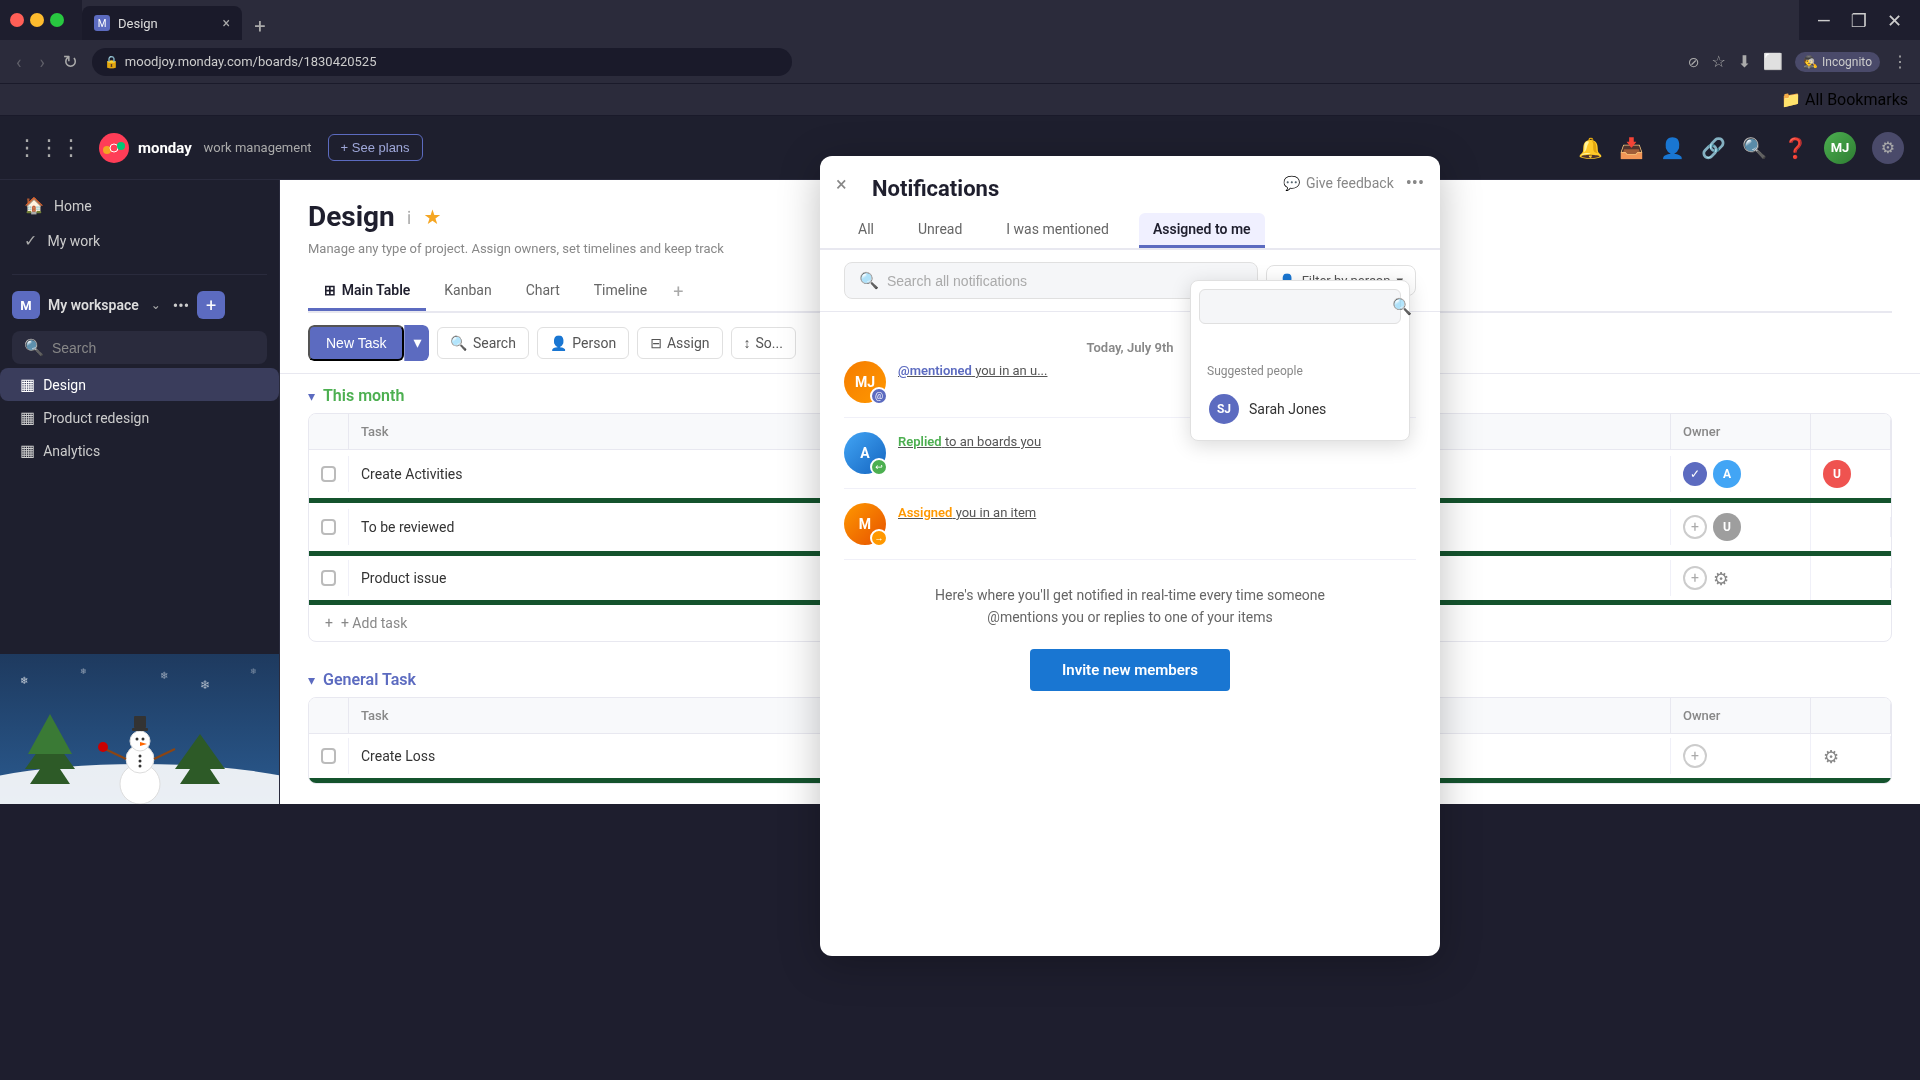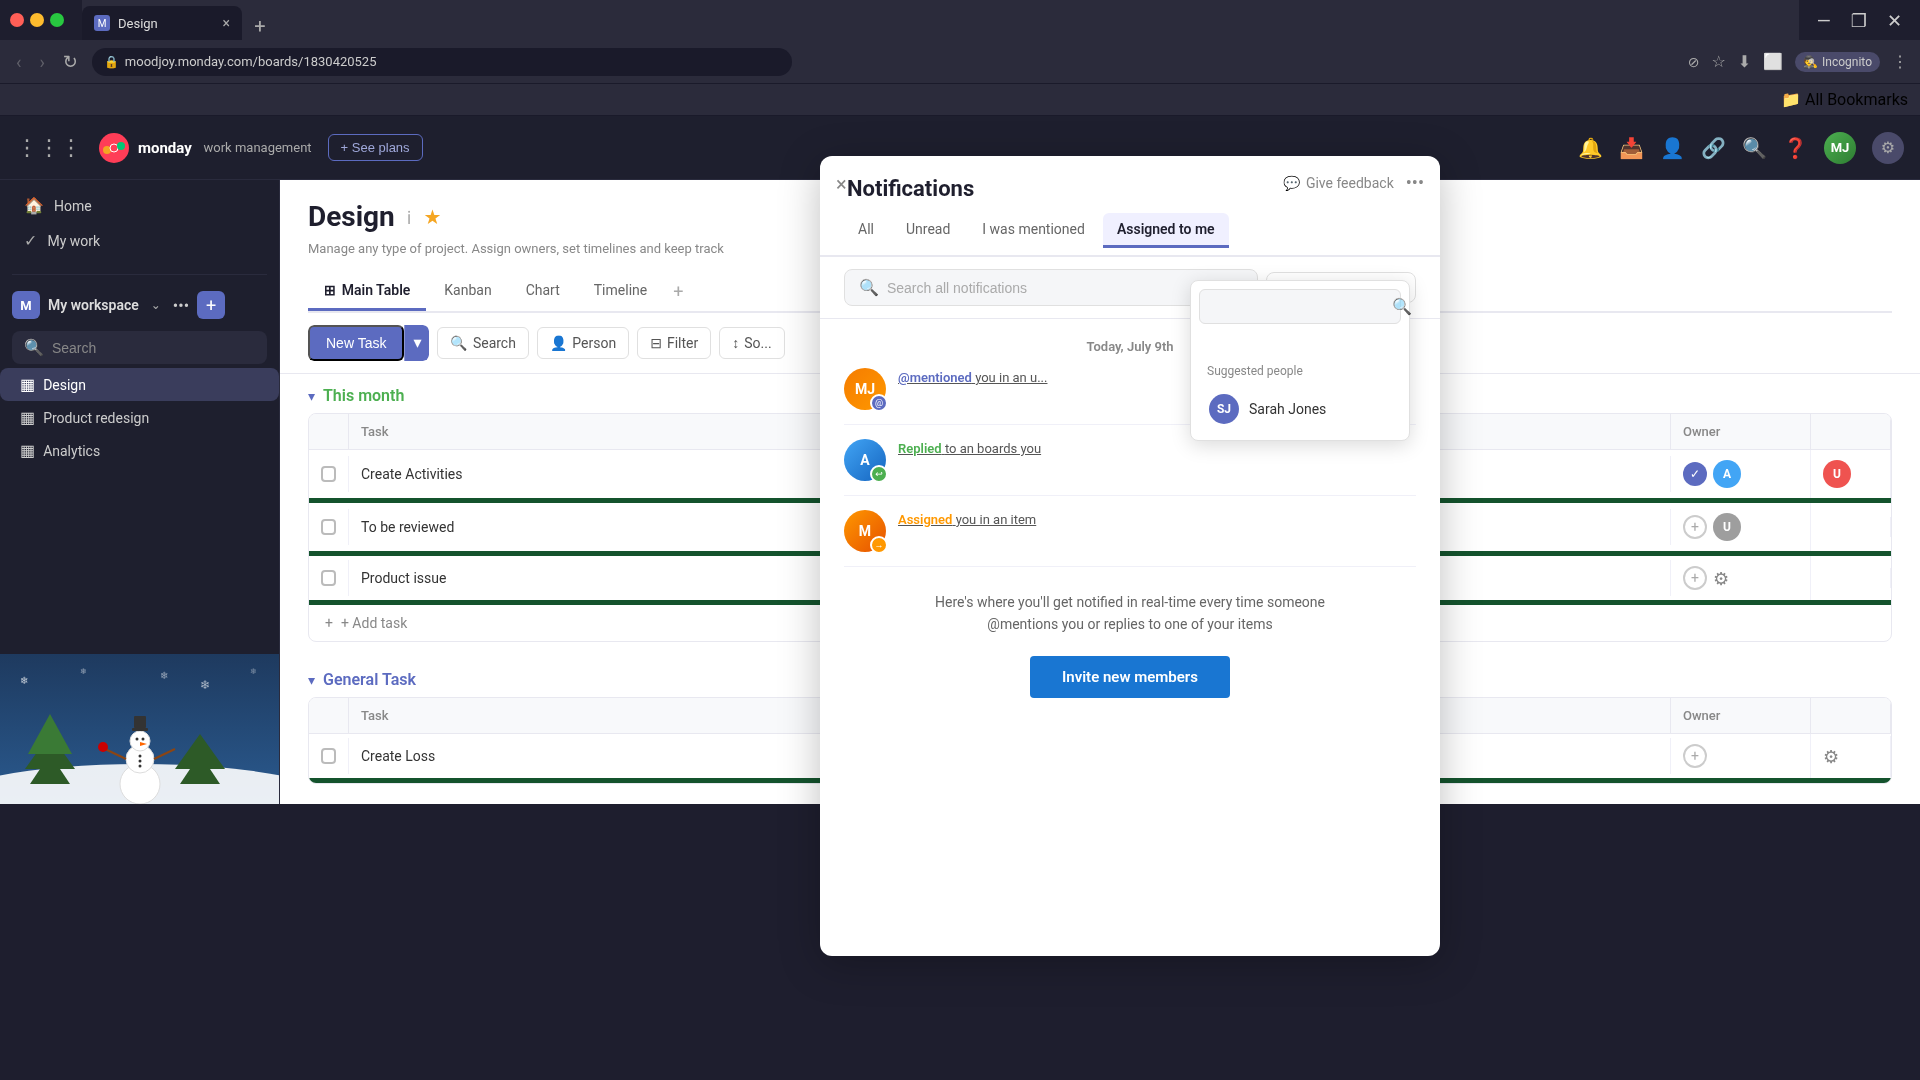--- a/index.html
+++ b/index.html
@@ -100,42 +100,42 @@
     .owner-avatar.gray { background: #9e9e9e; }
     .add-task-row { display: flex; align-items: center; gap: 8px; padding: 10px 16px; color: #888; font-size: 14px; cursor: pointer; }
 
     
     .notifications-overlay { position: fixed; top: 156px; left: 820px; width: 620px; height: 800px; background: white; border-radius: 12px; box-shadow: 0 8px 40px rgba(0,0,0,0.25); z-index: 100; display: flex; flex-direction: column; overflow: hidden; }
     .notif-close { color: #888; font-size: 20px; cursor: pointer; }
     .notif-title { font-size: 22px; font-weight: 700; color: #1f1f2e; }
     .give-feedback-btn { display: flex; align-items: center; gap: 5px; color: #888; font-size: 14px; cursor: pointer; }
     .notif-dots { color: #888; font-size: 18px; cursor: pointer; }
 
-    .notif-tabs { display: flex; gap: 4px; padding: 12px 24px 7px; border-bottom: 2px solid #e8e8f0; }
+    .notif-tabs { display: flex; gap: 16px; padding: 12px 24px 0; border-bottom: 2px solid #e8e8f0; }
     .notif-tab { padding: 8px 14px; font-size: 14px; color: #666; cursor: pointer; border-bottom: 3px solid transparent; border-radius: 6px 6px 0 0; }
     .notif-tab.active { color: #1f1f2e; border-bottom-color: #5c6bc0; font-weight: 600; background: #f0f0ff; }
 
     .notif-search-row { display: flex; align-items: center; padding: 12px 24px; gap: 8px; border-bottom: 1px solid #e8e8f0; }
     .notif-search { flex: 1; display: flex; align-items: center; gap: 8px; background: #f5f6f8; border-radius: 8px; padding: 8px 14px; border: 1.5px solid #e0e0e0; }
     .notif-search input { background: transparent; border: none; outline: none; font-size: 14px; color: #333; flex: 1; }
     .notif-search input::placeholder { color: #aaa; }
     .filter-person-btn { display: flex; align-items: center; gap: 6px; color: #555; font-size: 13px; cursor: pointer; padding: 7px 12px; border: 1px solid #e0e0e0; border-radius: 8px; background: white; white-space: nowrap; }
 
     
     .filter-dropdown { position: absolute; top: 280px; left: 1190px; background: white; border: 1px solid #e0e0e0; border-radius: 8px; box-shadow: 0 4px 20px rgba(0,0,0,0.15); width: 220px; z-index: 200; padding: 8px; }
     .filter-search { display: flex; align-items: center; gap: 6px; background: #f5f6f8; border-radius: 6px; padding: 7px 10px; margin-bottom: 8px; border: 1px solid #e0e0e0; }
     .filter-search input { background: transparent; border: none; outline: none; font-size: 13px; color: #333; flex: 1; }
     .suggested-label { font-size: 12px; color: #888; padding: 4px 8px; margin-bottom: 4px; margin-top: 36px; }
     .person-item { display: flex; align-items: center; gap: 10px; padding: 8px 10px; border-radius: 6px; cursor: pointer; }
     .person-avatar { width: 30px; height: 30px; border-radius: 50%; background: #5c6bc0; display: flex; align-items: center; justify-content: center; color: white; font-size: 12px; font-weight: bold; }
     .person-name { font-size: 14px; color: #333; }
 
     
     .notif-body { flex: 1; overflow-y: auto; padding: 0 24px; }
-    .notif-date { font-size: 13px; color: #888; font-weight: 600; padding: 12px 0 8px; text-align: center; background: white; position: sticky; top: 8px; }
+    .notif-date { font-size: 13px; color: #888; font-weight: 600; padding: 12px 0 8px; text-align: center; background: white; position: sticky; top: 16px; }
     .notif-item { display: flex; align-items: flex-start; gap: 12px; padding: 14px 0; border-bottom: 1px solid #f0f0f8; }
     .notif-avatar { position: relative; flex-shrink: 0; }
     .notif-avatar-img { width: 42px; height: 42px; border-radius: 50%; background: linear-gradient(135deg, #f57c00, #ff9800); display: flex; align-items: center; justify-content: center; color: white; font-size: 14px; font-weight: bold; }
     .notif-badge { position: absolute; bottom: -2px; right: -2px; width: 18px; height: 18px; border-radius: 50%; background: #5c6bc0; display: flex; align-items: center; justify-content: center; color: white; font-size: 9px; border: 2px solid white; }
     .notif-badge.reply { background: #4caf50; }
     .notif-badge.assign { background: #ff9800; }
     .notif-content { flex: 1; font-size: 13px; color: #555; line-height: 1.5; text-decoration: underline; }
     .notif-action { font-weight: 600; color: #5c6bc0; }
 
     
@@ -358,21 +358,21 @@
       <div class="toolbar-btn">
         <span>🔍</span>
         <span>Search</span>
       </div>
       <div class="toolbar-btn">
         <span>👤</span>
         <span>Person</span>
       </div>
       <div class="toolbar-btn">
         <span>⊟</span>
-        <span>Filter</span>
+        <span>Assign</span>
       </div>
       <div class="toolbar-btn">
         <span>↕</span>
         <span>So...</span>
       </div>
     </div>
 
     <div class="table-area">
 
       <div class="group-header">
@@ -473,21 +473,21 @@
 
     <div style="position:absolute;top:16px;right:16px;display:flex;align-items:center;gap:12px;">
       <div class="give-feedback-btn">
         <span>💬</span>
         <span>Give feedback</span>
       </div>
       <span class="notif-dots">•••</span>
     </div>
   </div>
 
-  <div style="padding:20px 24px 0 27px;margin-top:0;">
+  <div style="padding:20px 24px 0 52px;margin-top:0;">
     <h2 class="notif-title">Notifications</h2>
   </div>
 
   <div class="notif-tabs">
     <div class="notif-tab">All</div>
     <div class="notif-tab">Unread</div>
     <div class="notif-tab">I was mentioned</div>
     <div class="notif-tab active">Assigned to me</div>
   </div>
 

